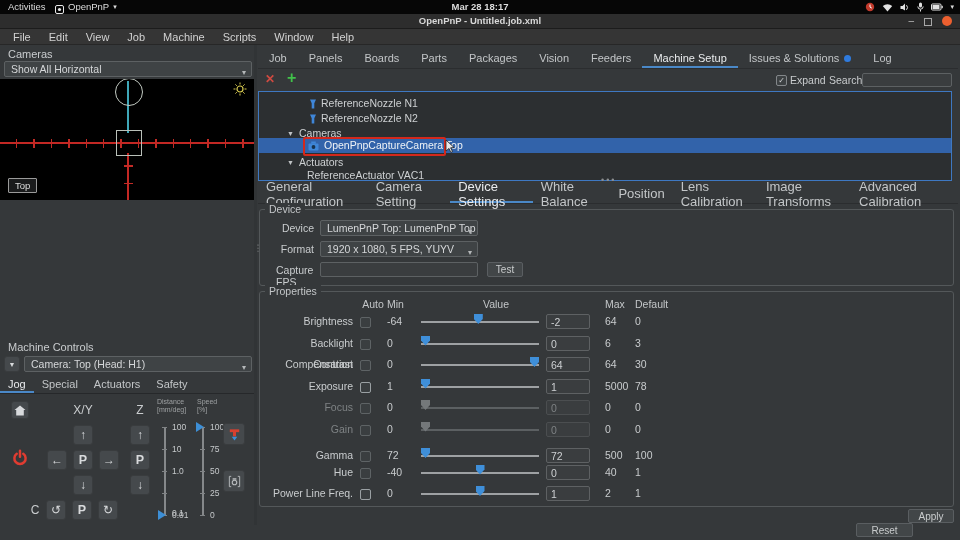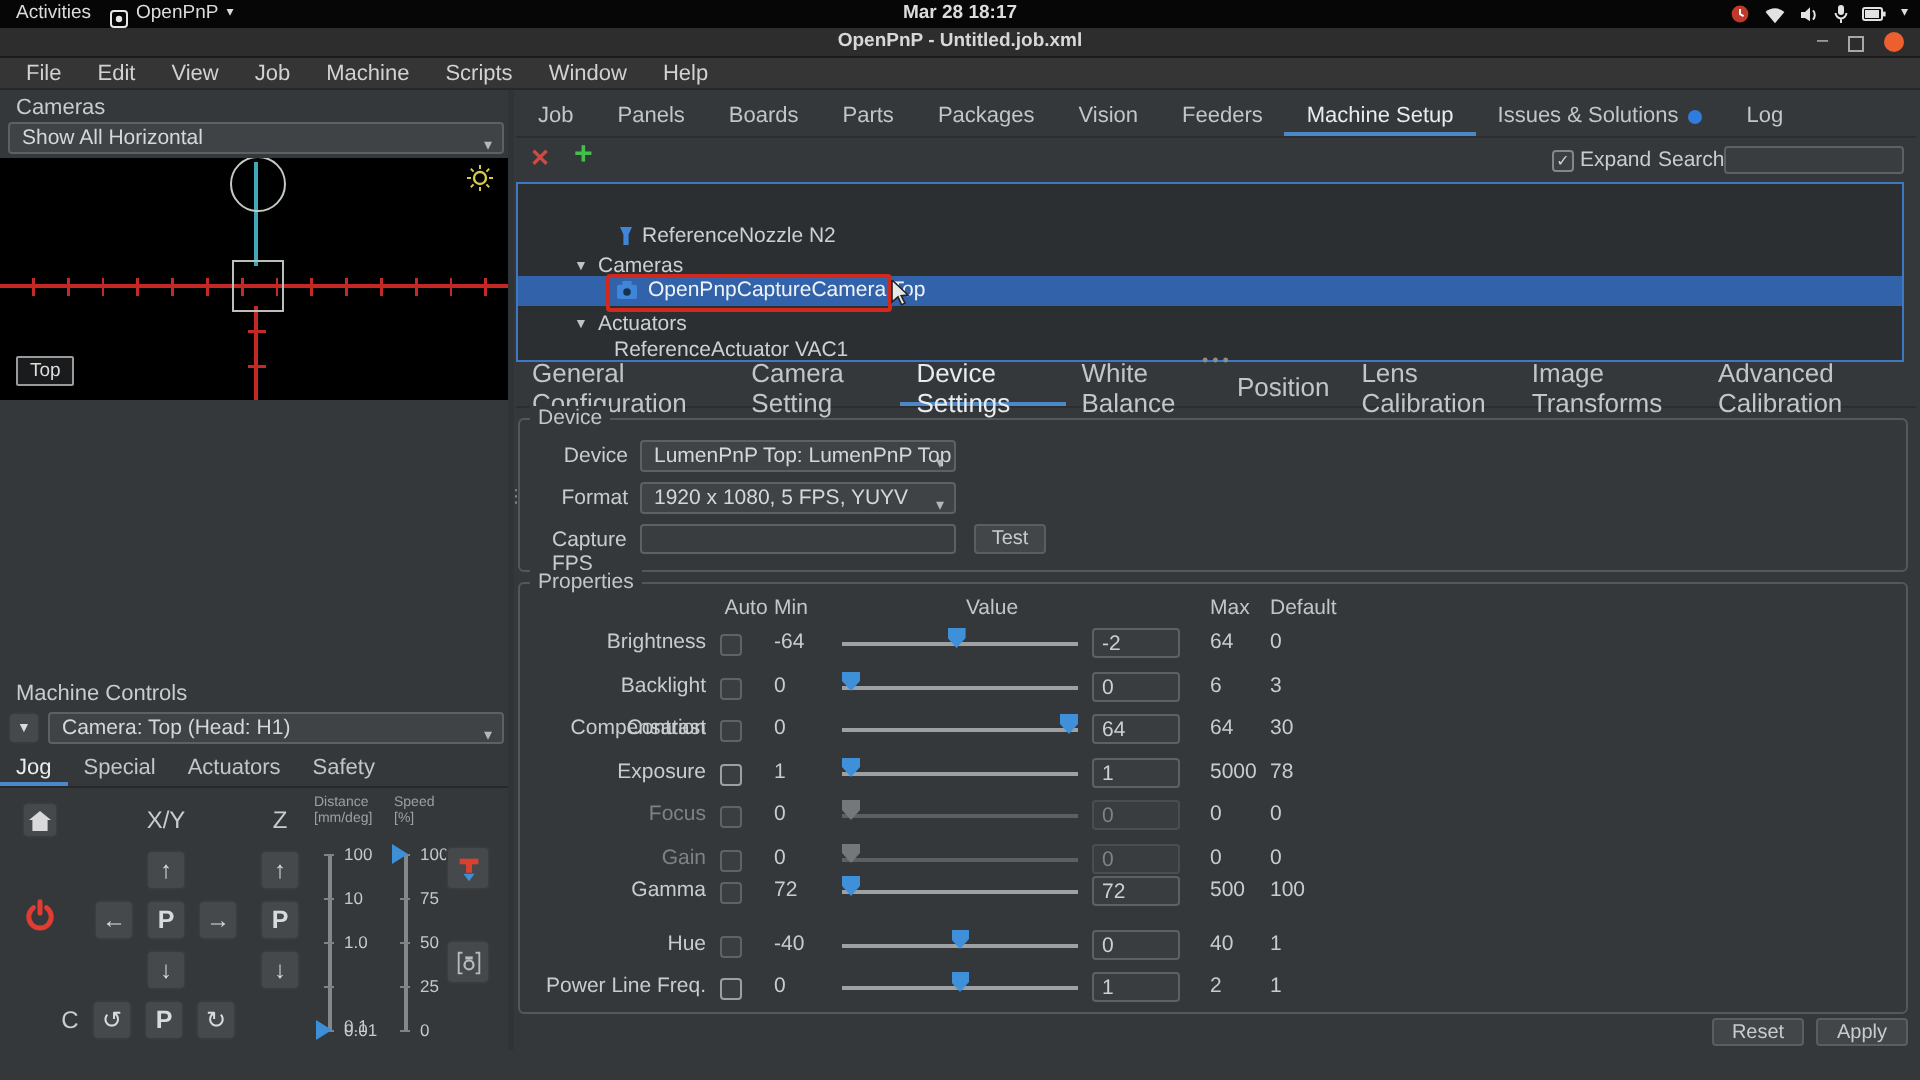--- a/index.html
+++ b/index.html
@@ -311,20 +311,26 @@
     </div>
 
   <span class="xbtn" style="left:265px;top:72px;color:#cf4a41;font-size:12px;position:absolute">✕</span>
   <span class="xbtn" style="left:287px;top:69px;color:#41c14a;font-size:16px;position:absolute">+</span>
   <span class="checkbox" style="left:776px;top:75px">✓</span>
   <span class="abs lbl" style="left:790px;top:74px">Expand</span>
   <span class="abs lbl" style="left:829px;top:74px">Search</span>
   <div class="field" style="left:862px;top:73px;width:90px;height:14px"></div>
 
   <div id="tree">
+      <div class="tree-row" style="top: 4px;">
+        <span class="tree-ico" style="left: 49px;"><svg width="10" height="10" viewBox="0 0 10 10">
+            <path d="M2 0.5h6L6.3 4.2v5.3H3.7V4.2Z" fill="#3f86d8"></path>
+          </svg></span>
+        <span class="tree-label" style="left: 62px;">ReferenceNozzle N1</span>
+      </div>
       <div class="tree-row" style="top: 19px;">
         <span class="tree-ico" style="left: 49px;"><svg width="10" height="10" viewBox="0 0 10 10">
             <path d="M2 0.5h6L6.3 4.2v5.3H3.7V4.2Z" fill="#3f86d8"></path>
           </svg></span>
         <span class="tree-label" style="left: 62px;">ReferenceNozzle N2</span>
       </div>
       <div class="tree-row" style="top: 34px;">
         <span class="tree-arrow" style="left: 28px;">▼</span>
         <span class="tree-label" style="left: 40px;">Cameras</span>
       </div>
@@ -471,21 +477,21 @@
           <span class="pr-check" style="left: 101px;"></span>
           <span class="pr-cell" style="left: 128px; width: 36px;">0</span>
           <span class="pr-slider" style="left: 162px; width: 118px;">
             <span class="pr-track"></span>
             <span class="pr-marker" style="left: 0px;"></span>
           </span>
           <span class="pr-field" style="left: 287px; width: 44px;">0</span>
           <span class="pr-cell" style="left: 346px; width: 34px;">0</span>
           <span class="pr-cell" style="left: 376px; width: 40px;">0</span>
         </div>
-        <div class="prop-row" style="top: 124px;">
+        <div class="prop-row" style="top: 134px;">
           <span class="pr-cell pr-label" style="left: 0px; width: 94px;">Gamma</span>
           <span class="pr-check" style="left: 101px;"></span>
           <span class="pr-cell" style="left: 128px; width: 36px;">72</span>
           <span class="pr-slider" style="left: 162px; width: 118px;">
             <span class="pr-track"></span>
             <span class="pr-marker" style="left: 0px;"></span>
           </span>
           <span class="pr-field" style="left: 287px; width: 44px;">72</span>
           <span class="pr-cell" style="left: 346px; width: 34px;">500</span>
           <span class="pr-cell" style="left: 376px; width: 40px;">100</span>
@@ -510,17 +516,17 @@
             <span class="pr-track"></span>
             <span class="pr-marker" style="left: 54.5px;"></span>
           </span>
           <span class="pr-field" style="left: 287px; width: 44px;">1</span>
           <span class="pr-cell" style="left: 346px; width: 34px;">2</span>
           <span class="pr-cell" style="left: 376px; width: 40px;">1</span>
         </div>
       </div>
   </div>
 
-  <div class="pbtn" style="left:856px;top:509px;width:46px;height:14px;line-height:13px">Reset</div>
+  <div class="pbtn" style="left:856px;top:523px;width:57px;height:14px;line-height:13px">Reset</div>
   <div class="pbtn" style="left:908px;top:509px;width:46px;height:14px;line-height:13px">Apply</div>
 
 
 </div>
 
 </body></html>

